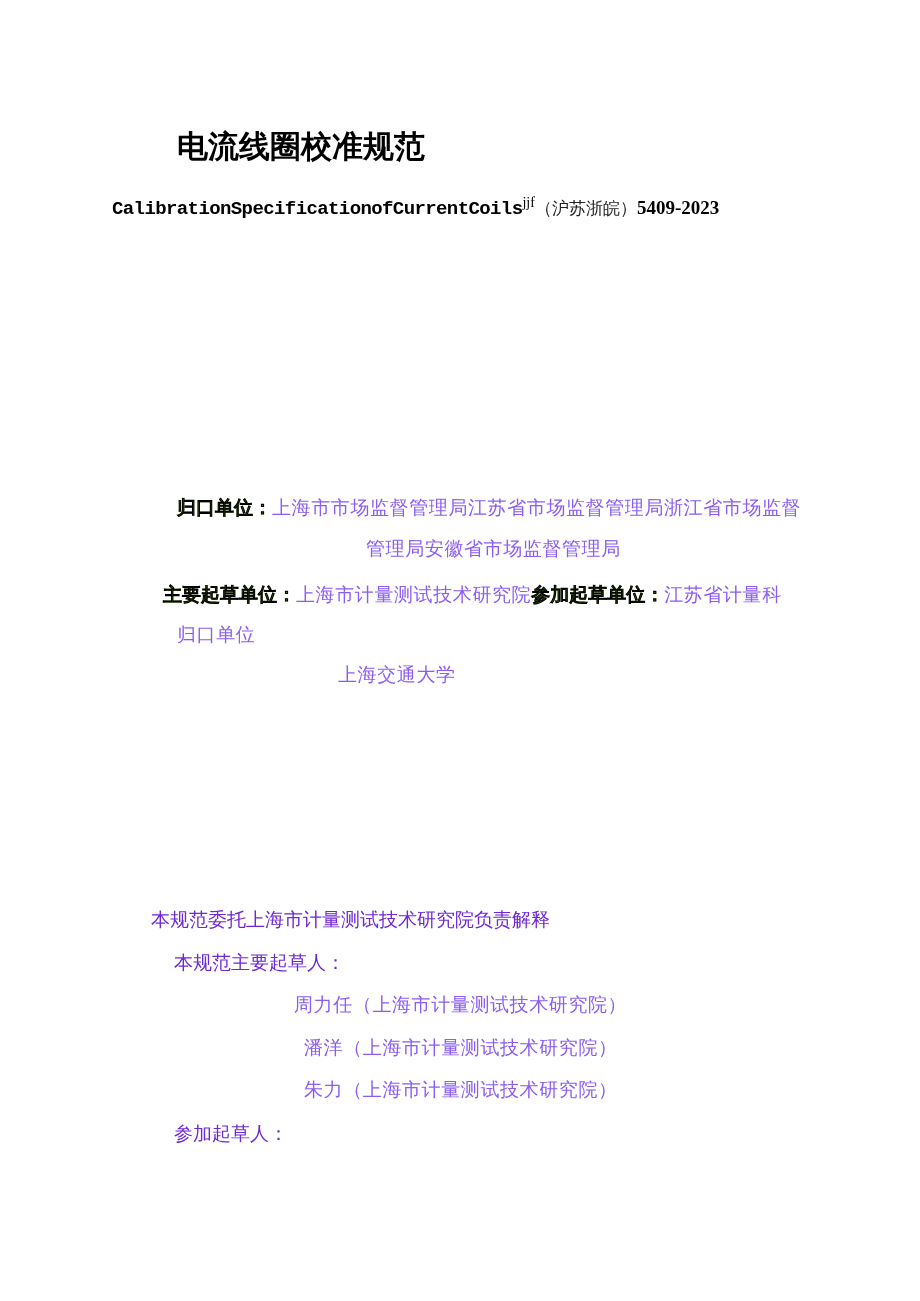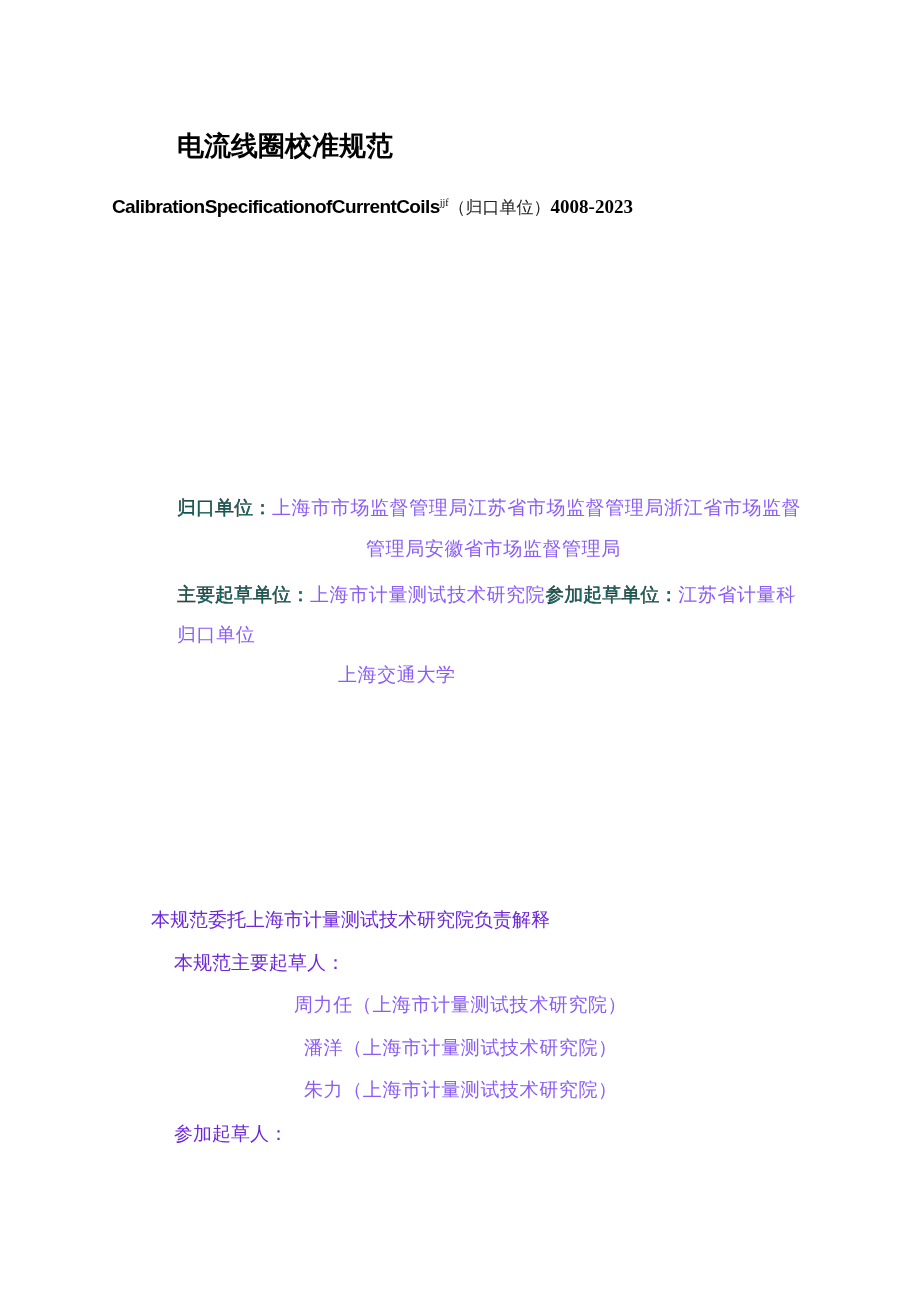--- a/index.html
+++ b/index.html
@@ -13,99 +13,99 @@
       position: relative;
       overflow: hidden;
       color: #111111;
       font-family: "DejaVu Sans", "Liberation Sans", sans-serif;
     }
     .abs { position: absolute; white-space: nowrap; }
 
     .title {
       left: 177px;
       top: 128px;
-      font-size: 27px;
+      font-size: 31px;
       line-height: 36px;
       font-weight: bold;
       letter-spacing: 0px;
       color: #000;
     }
     .subtitle {
       left: 112px;
       top: 190px;
       font-size: 19px;
       line-height: 26px;
       color: #000;
     }
     .subtitle .en {
-      font-family: Liberation Sans, sans-serif;
+      font-family: Liberation Mono, monospace;
       font-weight: bold;
       letter-spacing: -0.6px;
       margin-top: 44px;
     }
     .subtitle .sup {
       font-family: "Liberation Serif", serif;
-      font-size: 10px;
+      font-size: 14px;
       vertical-align: 7px;
       font-weight: normal;
     }
     .subtitle .cn {
       font-family: "DejaVu Sans", sans-serif;
       font-weight: normal;
       font-size: 17px;
       color: #222;
     }
     .subtitle .num {
       font-family: "Liberation Serif", serif;
       font-weight: bold;
     }
 
     .line {
       font-size: 19px;
       line-height: 26px;
       color: #222;
     }
     .label {
-      font-weight: normal;
-      color: #0f766e;
+      font-weight: bold;
+      color: #4d7c0f;
       font-family: "DejaVu Sans", sans-serif;
       -webkit-text-stroke: 0.35px #000;
     }
     .serif-text {
       font-family: "DejaVu Serif", "Liberation Serif", serif;
       color: #8b5cf6;
       letter-spacing: 0.6px;
     }
     .sans-text {
       font-family: "DejaVu Sans", sans-serif;
       color: #6d28d9;
     }
 
     #l-guikou { left: 177px; top: 494px; }
     #l-guikou2 { left: 355px; top: 535px; margin-left: 11px; }
-    #l-zhuyao { left: 177px; top: 581px; }
+    #l-zhuyao { left: 163px; top: 581px; }
     #l-zhuyao2 { left: 177px; top: 621px; }
     #l-jiaotong { left: 338px; top: 661px; }
 
     #l-weituo { left: 151px; top: 906px; }
     #l-zhuyaoren { left: 174px; top: 949px; }
     #l-d1 { left: 294px; top: 991px; }
     #l-d2 { left: 304px; top: 1034px; }
     #l-d3 { left: 304px; top: 1076px; }
     #l-canjiaren { left: 174px; top: 1120px; }
   </style>
 </head>
 <body>
 
 <div>
 
   <div class="abs title">电流线圈校准规范</div>
 
   <div class="abs subtitle">
-    <span class="en">CalibrationSpecificationofCurrentCoils</span><span class="sup">jjf</span><span class="cn">（归口单位）</span><span class="num">4008-2023</span>
+    <span class="en">CalibrationSpecificationofCurrentCoils</span><span class="sup">jjf</span><span class="cn">（沪苏浙皖）</span><span class="num">5409-2023</span>
   </div>
 
   <div class="abs line" id="l-guikou">
     <span class="label">归口单位：</span><span class="serif-text">上海市市场监督管理局江苏省市场监督管理局浙江省市场监督</span>
   </div>
   <div class="abs line serif-text" id="l-guikou2">管理局安徽省市场监督管理局</div>
 
   <div class="abs line" id="l-zhuyao">
     <span class="label">主要起草单位：</span><span class="serif-text">上海市计量测试技术研究院</span><span class="label">参加起草单位：</span><span class="serif-text">江苏省计量科</span>
   </div>

